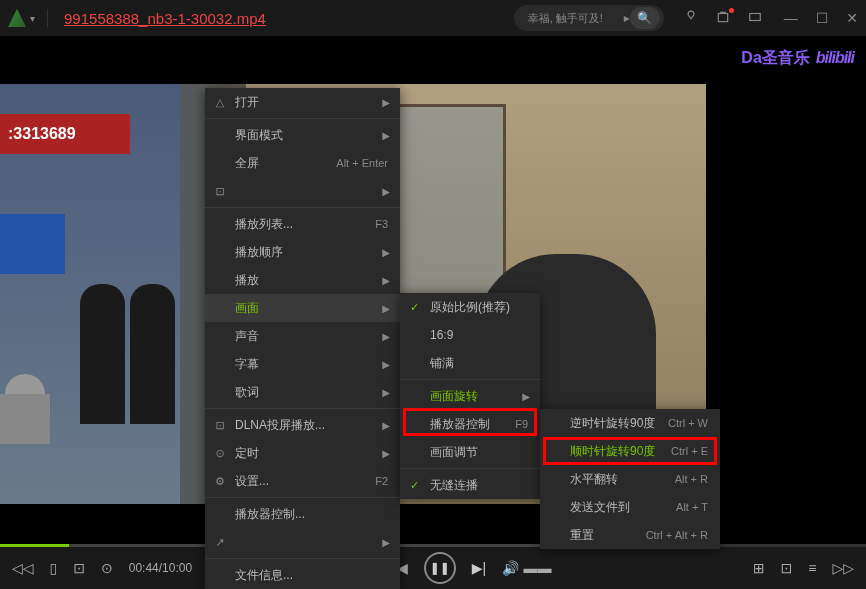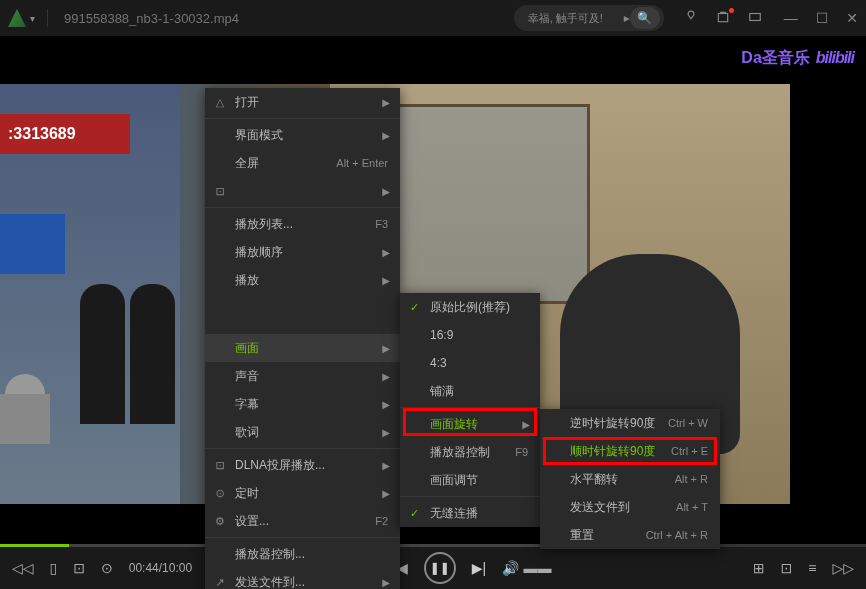--- a/index.html
+++ b/index.html
@@ -2,31 +2,31 @@
 <html><head>
 <meta charset="utf-8">
 <style>
 * { margin: 0; padding: 0; box-sizing: border-box; }
 body { background: #000; font-family: "Microsoft YaHei", Arial, sans-serif; font-size: 12px; color: #ccc; overflow: hidden; width: 866px; height: 589px; position: relative; }
 .title-bar { height: 36px; background: #1a1a1a; display: flex; align-items: center; padding: 0 8px; }
 .logo-area { display: flex; align-items: center; gap: 4px; }
 .logo-triangle { width: 18px; height: 18px; background: linear-gradient(135deg, #3a8a3a, #2a5a2a); clip-path: polygon(50% 0%, 0% 100%, 100% 100%); }
 .dropdown-icon { color: #888; font-size: 10px; cursor: pointer; }
 .divider-v { width: 1px; height: 18px; background: #333; margin: 0 12px; }
-.file-title { flex: 1; color: #737373; font-size: 13px; padding-left: 4px; }
+.file-title { flex: 1; color: #ef4444; font-size: 15px; padding-left: 4px; text-decoration: underline; }
 .search-box { background: #2a2a2a; border-radius: 14px; height: 26px; display: flex; align-items: center; padding: 0 4px 0 14px; width: 150px; }
 .search-text { flex: 1; color: #888; font-size: 11px; }
 .search-btn { width: 30px; height: 22px; background: #3a3a3a; border-radius: 11px; display: flex; align-items: center; justify-content: center; color: #aaa; }
 .title-icons { display: flex; gap: 16px; margin-left: 20px; align-items: center; }
 .title-icon { width: 16px; height: 16px; color: #888; cursor: pointer; position: relative; }
 .red-dot { position: absolute; top: -2px; right: -2px; width: 5px; height: 5px; background: #ff3333; border-radius: 50%; }
 .win-controls { display: flex; gap: 18px; margin-left: 20px; color: #888; }
 .win-btn { cursor: pointer; font-size: 14px; }
 .video-area { position: relative; height: 508px; background: #000; }
-.video-frame { position: absolute; top: 48px; left: 0; width: 790px; height: 420px; background: linear-gradient(to right, #5a6a7a 0%, #4a5a6a 20%, #6a5a42 40%, #8a7a5a 70%, #9a8a6a 100%); overflow: hidden; text-decoration: underline; }
+.video-frame { position: absolute; top: 48px; left: 0; width: 706px; height: 420px; background: linear-gradient(to right, #5a6a7a 0%, #4a5a6a 20%, #6a5a42 40%, #8a7a5a 70%, #9a8a6a 100%); overflow: hidden; text-decoration: underline; }
 .scene-left { position: absolute; left: 0; top: 0; width: 180px; height: 100%; background: linear-gradient(to bottom, #4a5a7a 0%, #6a7a8a 100%); }
 .sign-red { position: absolute; left: 0; top: 30px; width: 130px; height: 40px; background: #aa2222; color: #fff; font-size: 16px; font-weight: bold; display: flex; align-items: center; padding-left: 8px; }
 .sign-blue { position: absolute; left: 0; top: 130px; width: 65px; height: 60px; background: #2255aa; }
 .person { position: absolute; bottom: 80px; width: 45px; height: 140px; background: #1a1a1a; border-radius: 20px 20px 0 0; }
 .person1 { left: 80px; }
 .person2 { left: 130px; }
 .cart { position: absolute; left: 0; bottom: 60px; width: 50px; height: 50px; background: #888; }
 .pot { position: absolute; left: 5px; bottom: 100px; width: 40px; height: 30px; background: #999; border-radius: 20px 20px 5px 5px; }
 .scene-right { position: absolute; right: 0; top: 0; width: 460px; height: 100%; background: linear-gradient(to bottom, #b0a080 0%, #8a7a5a 100%); }
 .window-frame { position: absolute; right: 200px; top: 20px; width: 250px; height: 200px; border: 3px solid #5a4a3a; background: rgba(120,140,160,0.4); }
@@ -34,21 +34,21 @@
 .watermark-top { position: absolute; right: 12px; top: 12px; color: #8b5cf6; font-size: 16px; font-weight: bold; text-shadow: 0 0 3px #000; }
 .watermark-top .bili { font-family: sans-serif; font-style: italic; margin-left: 6px; letter-spacing: -1px; }
 .watermark-br { position: absolute; right: 8px; bottom: 10px; text-align: center; }
 .wm-line1 { color: #00c800; font-size: 13px; font-weight: bold; }
 .wm-line2 { color: #00a000; font-size: 11px; }
 .context-menu { position: absolute; background: #2a2a2a; box-shadow: 0 2px 12px rgba(0,0,0,0.6); z-index: 10; }
 .menu1 { left: 205px; top: 88px; width: 195px; }
 .menu2 { left: 400px; top: 293px; width: 140px; }
 .menu3 { left: 540px; top: 409px; width: 180px; }
 .menu-item { height: 28px; display: flex; align-items: center; padding: 0 12px 0 30px; color: #bbb; cursor: pointer; position: relative; font-size: 12px; }
-.menu-item.active { background: #3a3a3a; color: #7ac800; margin-top: 40px; }
+.menu-item.active { background: #3a3a3a; color: #7ac800; }
 .menu-item.selected { color: #7ac800; }
 .menu-icon { position: absolute; left: 8px; width: 14px; text-align: center; color: #888; font-size: 11px; }
 .menu-label { flex: 1; }
 .menu-shortcut { color: #888; font-size: 11px; }
 .menu-arrow { color: #888; font-size: 10px; position: absolute; right: 10px; }
 .menu-sep { height: 1px; background: #3a3a3a; margin: 2px 0; }
 .menu-check { position: absolute; left: 10px; color: #7ac800; font-size: 11px; }
 .red-box { position: absolute; border: 3px solid #ff0000; pointer-events: none; z-index: 20; }
 .red-box1 { left: 403px; top: 408px; width: 134px; height: 28px; }
 .red-box2 { left: 543px; top: 437px; width: 174px; height: 28px; }
@@ -191,39 +191,35 @@
       <span class="menu-icon">⚙</span>
       <span class="menu-label">设置...</span>
       <span class="menu-shortcut">F2</span>
     </div>
     <div class="menu-sep"></div>
     <div class="menu-item">
       <span class="menu-label">播放器控制...</span>
     </div>
     <div class="menu-item">
       <span class="menu-icon">↗</span>
-      <span class="menu-label">发送文件到...</span>
       <span class="menu-arrow">▶</span>
     </div>
     <div class="menu-sep"></div>
     <div class="menu-item">
       <span class="menu-label">文件信息...</span>
     </div>
   </div>
 
 <div class="context-menu menu2" id="menu2">
     <div class="menu-item">
       <span class="menu-check">✓</span>
       <span class="menu-label">原始比例(推荐)</span>
     </div>
     <div class="menu-item">
       <span class="menu-label">16:9</span>
-    </div>
-    <div class="menu-item">
-      <span class="menu-label">4:3</span>
     </div>
     <div class="menu-item">
       <span class="menu-label">铺满</span>
     </div>
     <div class="menu-sep"></div>
     <div class="menu-item selected">
       <span class="menu-label">画面旋转</span>
       <span class="menu-arrow">▶</span>
     </div>
     <div class="menu-item">

